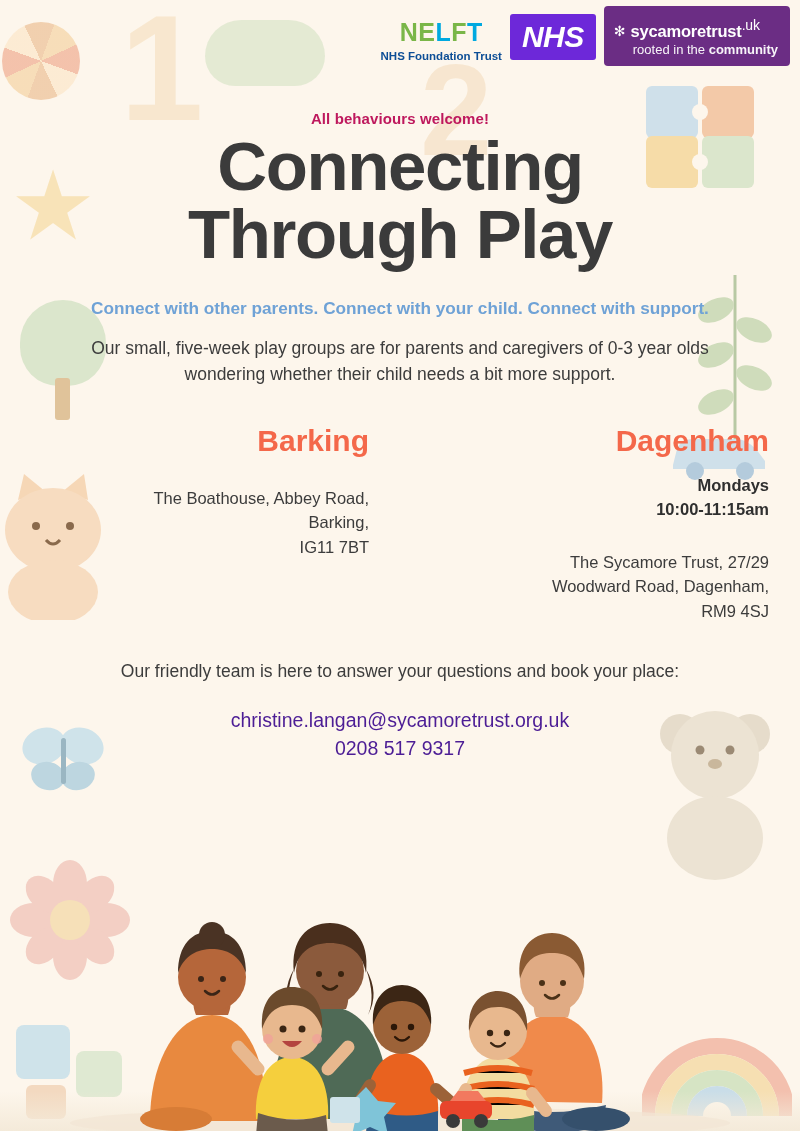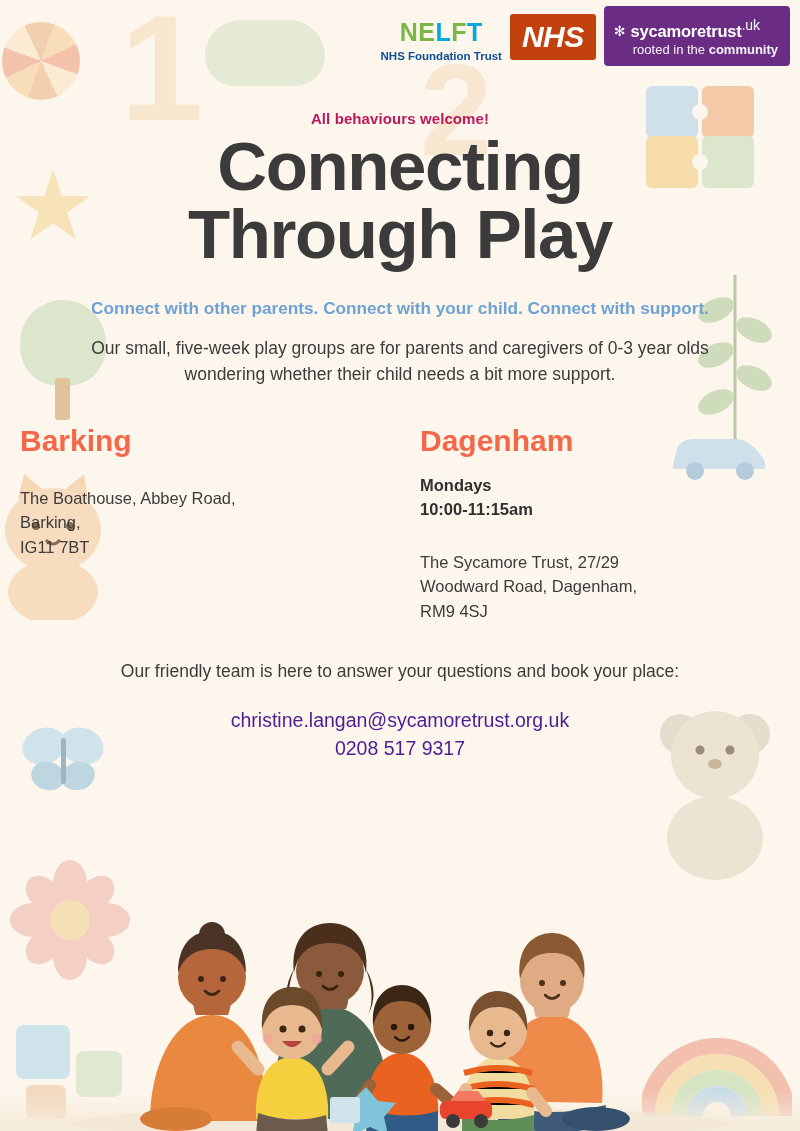--- a/index.html
+++ b/index.html
@@ -121,21 +121,21 @@
   .nelft-word {
     font-size: 25px; font-weight: 700; letter-spacing: .5px;
     color: #7ab648; line-height: 1;
   }
   .nelft-word .b1 { color: #00a9e0; }
   .nelft-word .b2 { color: #00a9e0; }
   .nelft-sub {
     font-size: 11.5px; color: #0d4e96; font-weight: 600; margin-top: 5px;
   }
   .nhs-logo {
-    background: #c2410c; color: #fff;
+    background: #6d28d9; color: #fff;
     font-size: 30px; font-weight: 700; font-style: italic;
     letter-spacing: -0.5px;
     padding: 4px 12px 4px 12px;
     border-radius: 3px;
     height: 38px; line-height: 38px;
     margin-top: 8px;
   }
   .sycamore {
     background: #6b2d84; color: #fff;
     border-radius: 4px;
@@ -186,22 +186,22 @@
     margin: 16px auto 0 auto;
     width: 660px;
   }
 
   .venues {
     display: flex;
     margin-top: 36px;
   }
   .venue {
     flex: 1;
-    text-align: left;
-    padding: 0 20px;
+    text-align: right;
+    padding: 0 31px;
   }
   .venue-name {
     color: #f4684a;
     font-size: 30px;
     font-weight: 700;
     margin-bottom: 16px;
   }
   .venue-day {
     color: #2f2f2f;
     font-size: 16.5px;

